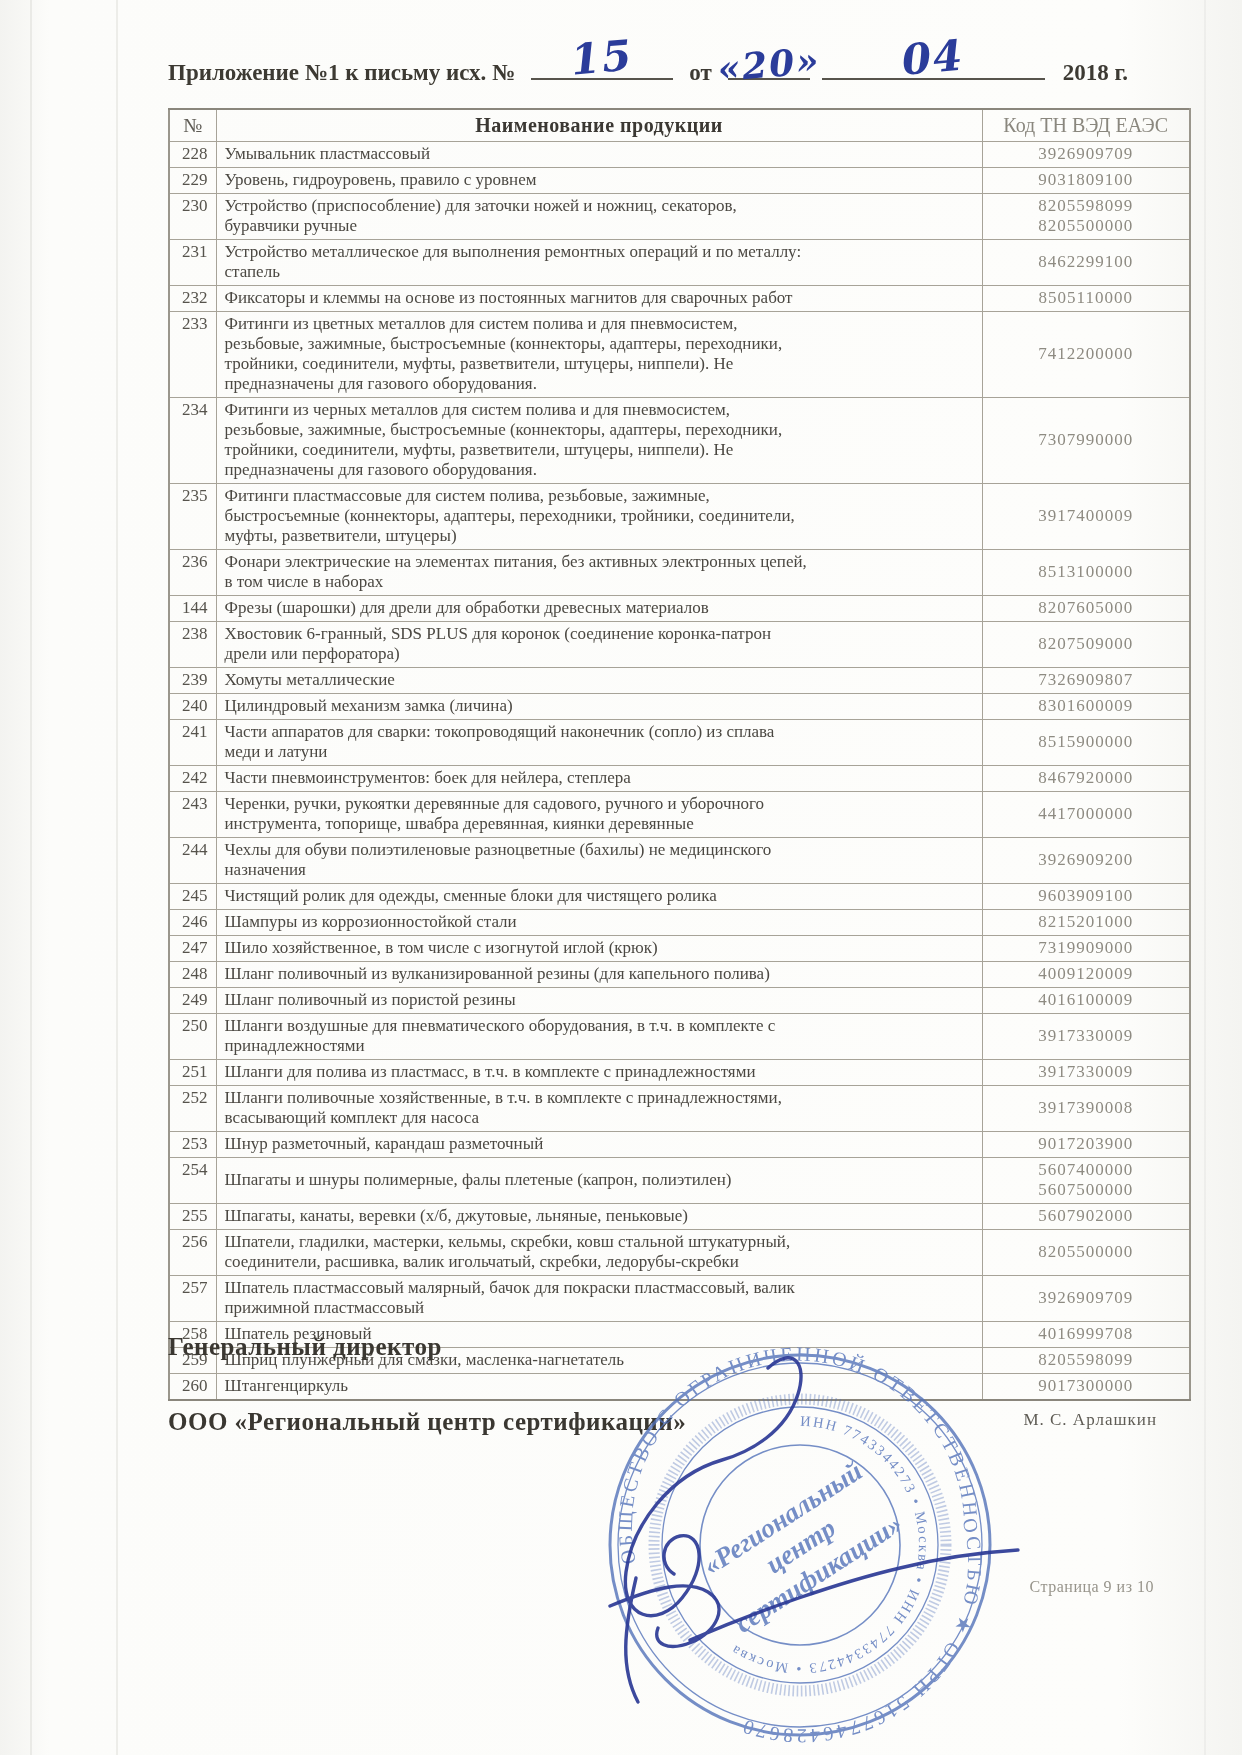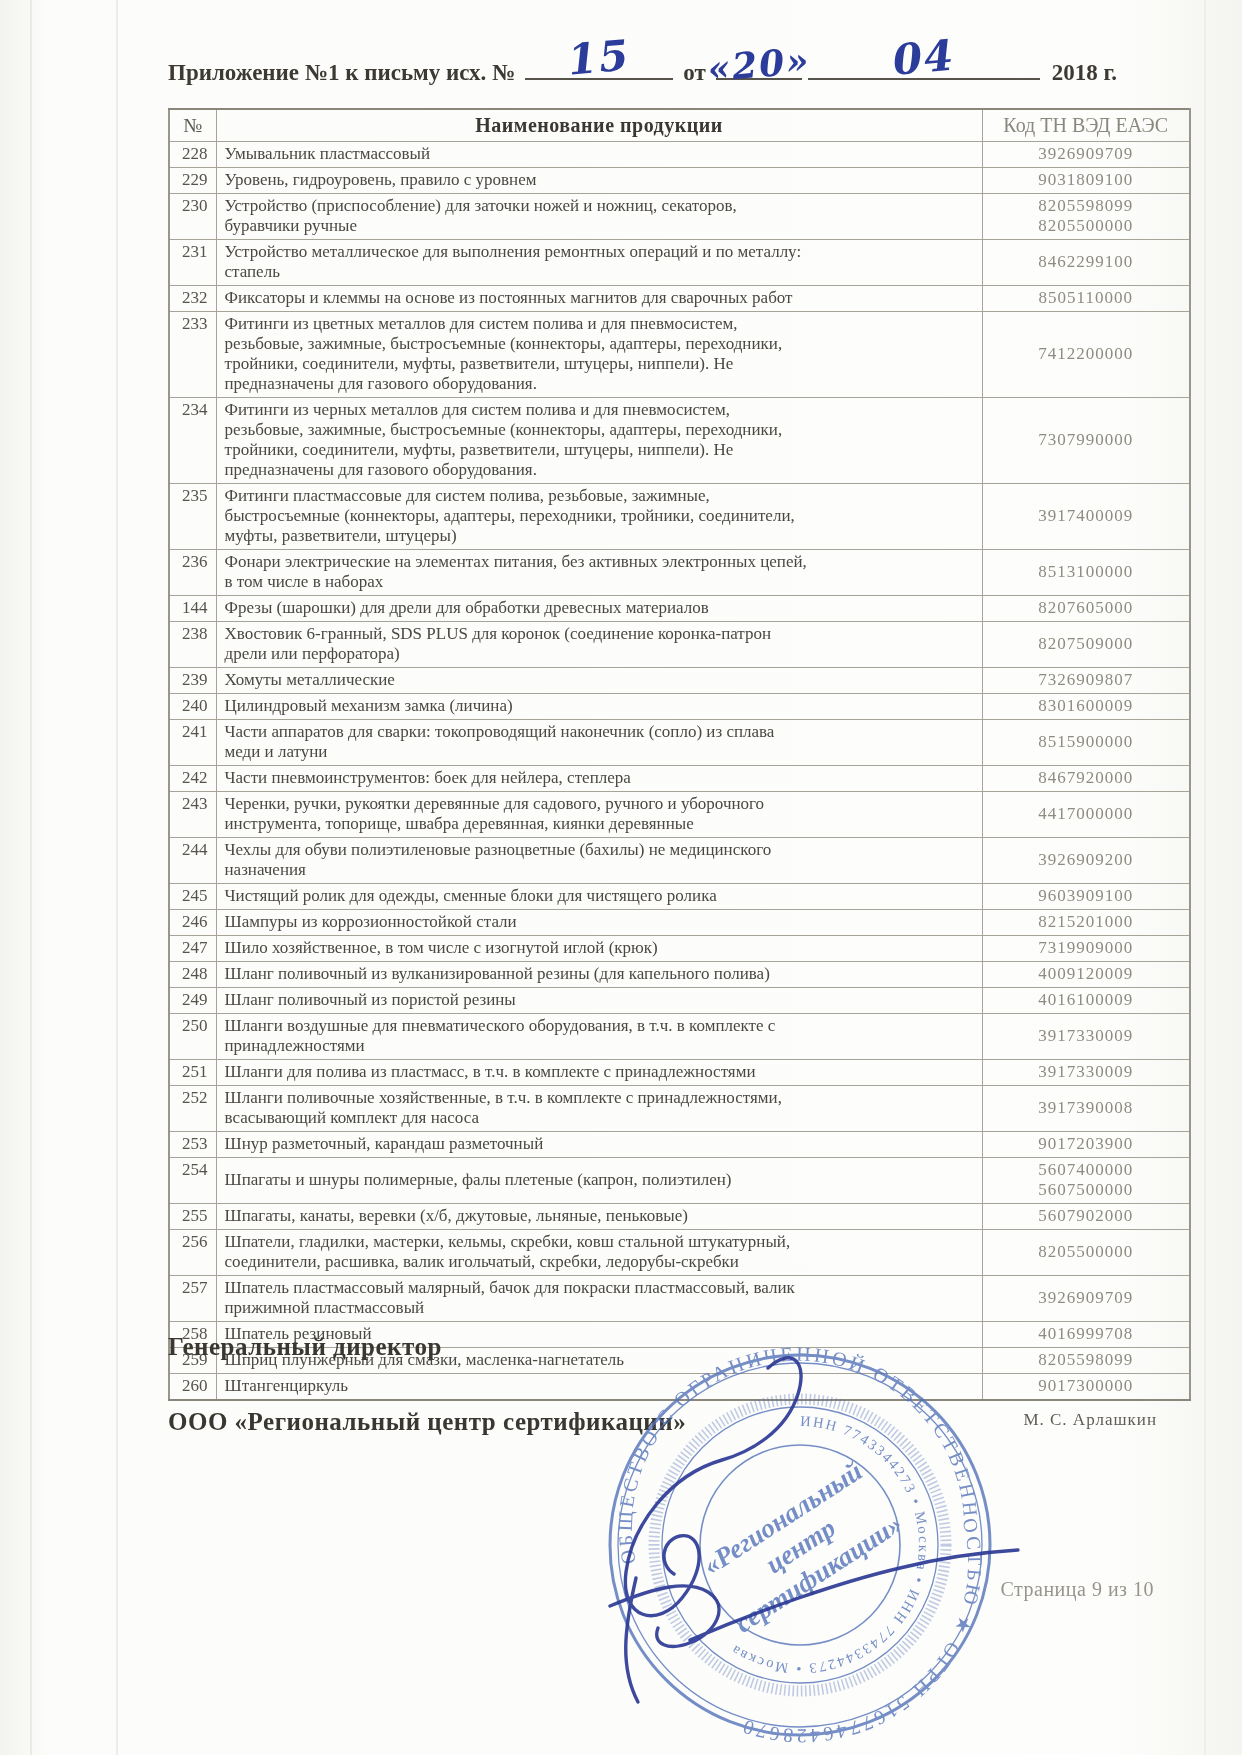--- a/index.html
+++ b/index.html
@@ -10,21 +10,21 @@
     overflow:hidden;
     font-family:"Liberation Serif","DejaVu Serif",serif;
   }
   .scanline{position:absolute;top:0;bottom:0;width:2px;background:rgba(150,148,138,.14);}
   .sl1{left:30px;} .sl2{left:116px;} .sl3{right:36px;opacity:.6;}
 
   
   .appendix-line{
     position:absolute;left:168px;top:52px;width:960px;
     font-size:23px;font-weight:bold;color:#3d3a33;
-    display:flex;align-items:baseline;white-space:nowrap;
+    display:flex;align-items:baseline;white-space:nowrap;gap:6px;
   }
   .blank{display:inline-block;border-bottom:2px solid #57544c;position:relative;height:26px;}
   .blank-num{width:148px;margin:0 10px;}
   .blank-day{width:86px;margin:0 6px 0 10px;}
   .blank-month{width:232px;margin:0 12px 0 0;}
   .hand{
     position:absolute;left:50%;transform:translateX(-50%) rotate(-5deg);
     bottom:-4px;color:#2b3c9a;font-style:italic;font-weight:bold;
     font-size:42px;font-family:"DejaVu Serif",serif;letter-spacing:2px;
   }
@@ -63,21 +63,21 @@
   .company-name{
     position:absolute;left:168px;top:1408px;
     font-size:25px;font-weight:bold;color:#3a3731;letter-spacing:.5px;
   }
   .signer-name{
     position:absolute;right:85px;top:1410px;
     font-size:17px;color:#5f5c55;letter-spacing:1px;
   }
   .page-indicator{
     position:absolute;right:88px;top:1578px;
-    font-size:20px;color:#97948b;letter-spacing:.5px;
+    font-size:16px;color:#97948b;letter-spacing:.5px;
   }
   .stamp,.signature{position:absolute;left:540px;top:1310px;width:520px;height:445px;}
   .stamp text{font-family:"Liberation Serif","DejaVu Serif",serif;}
 </style>
 </head>
 <body>
 
 <div class="page">
   <div class="scanline sl1"></div>
   <div class="scanline sl2"></div>

